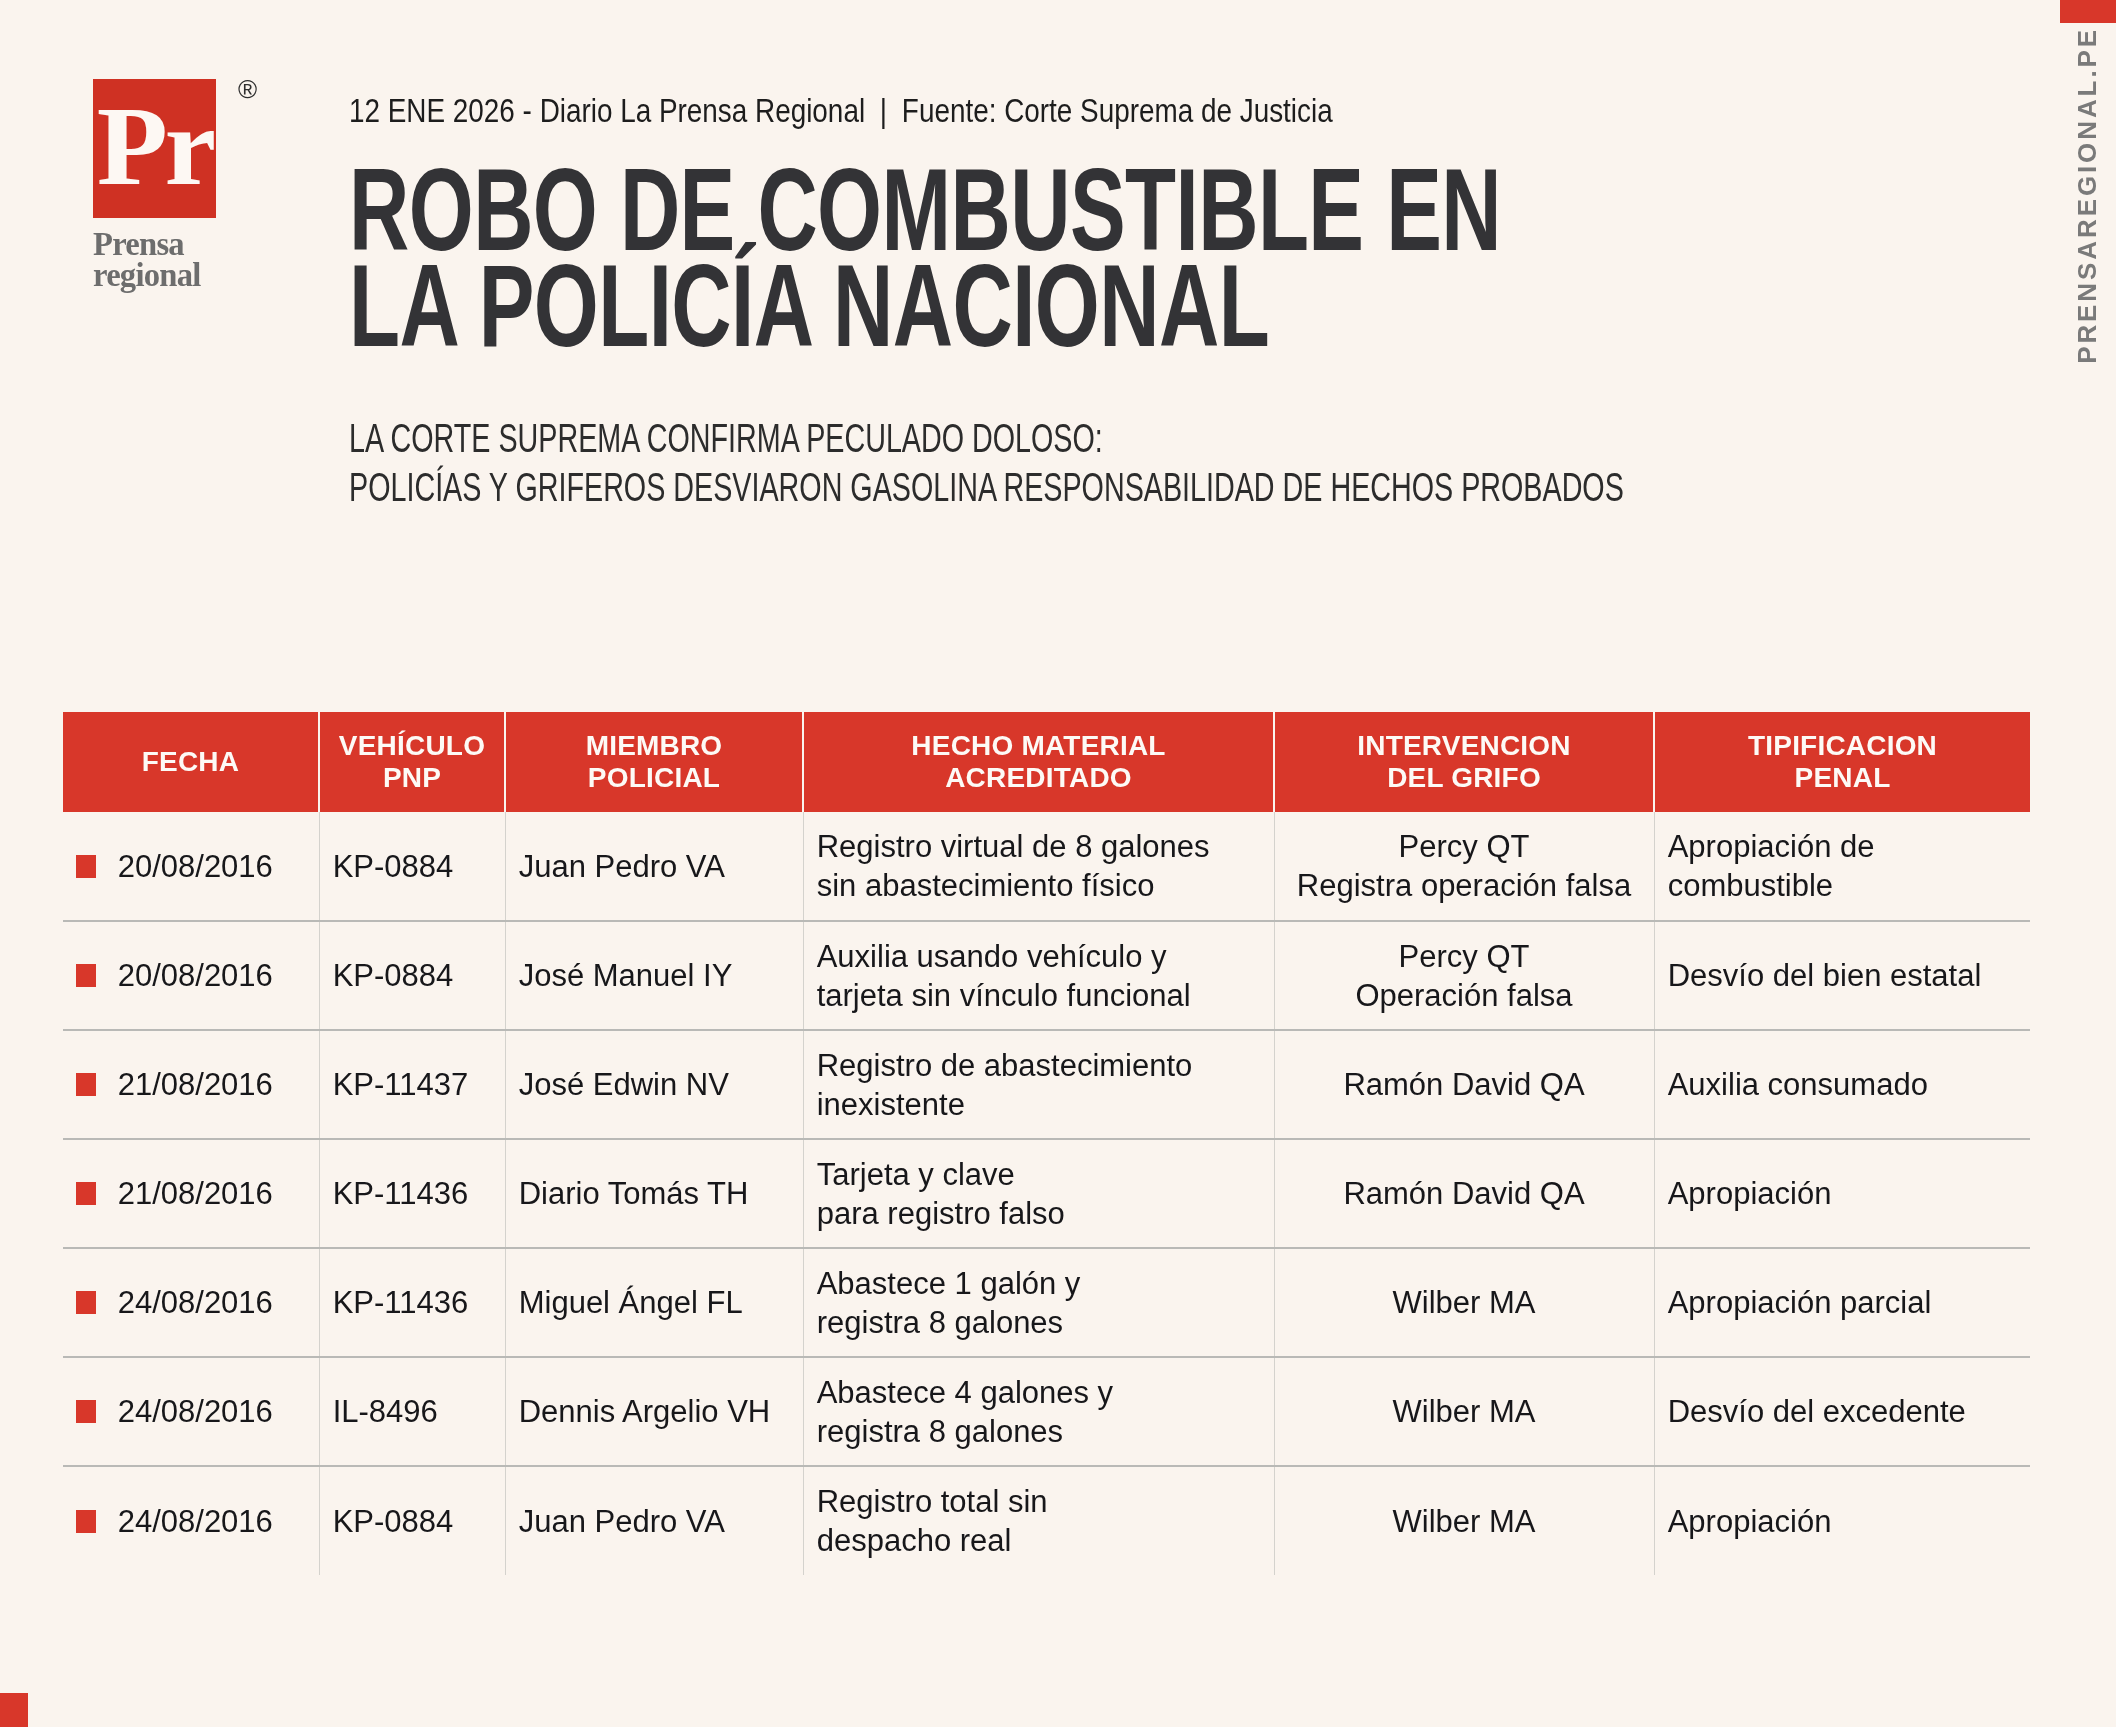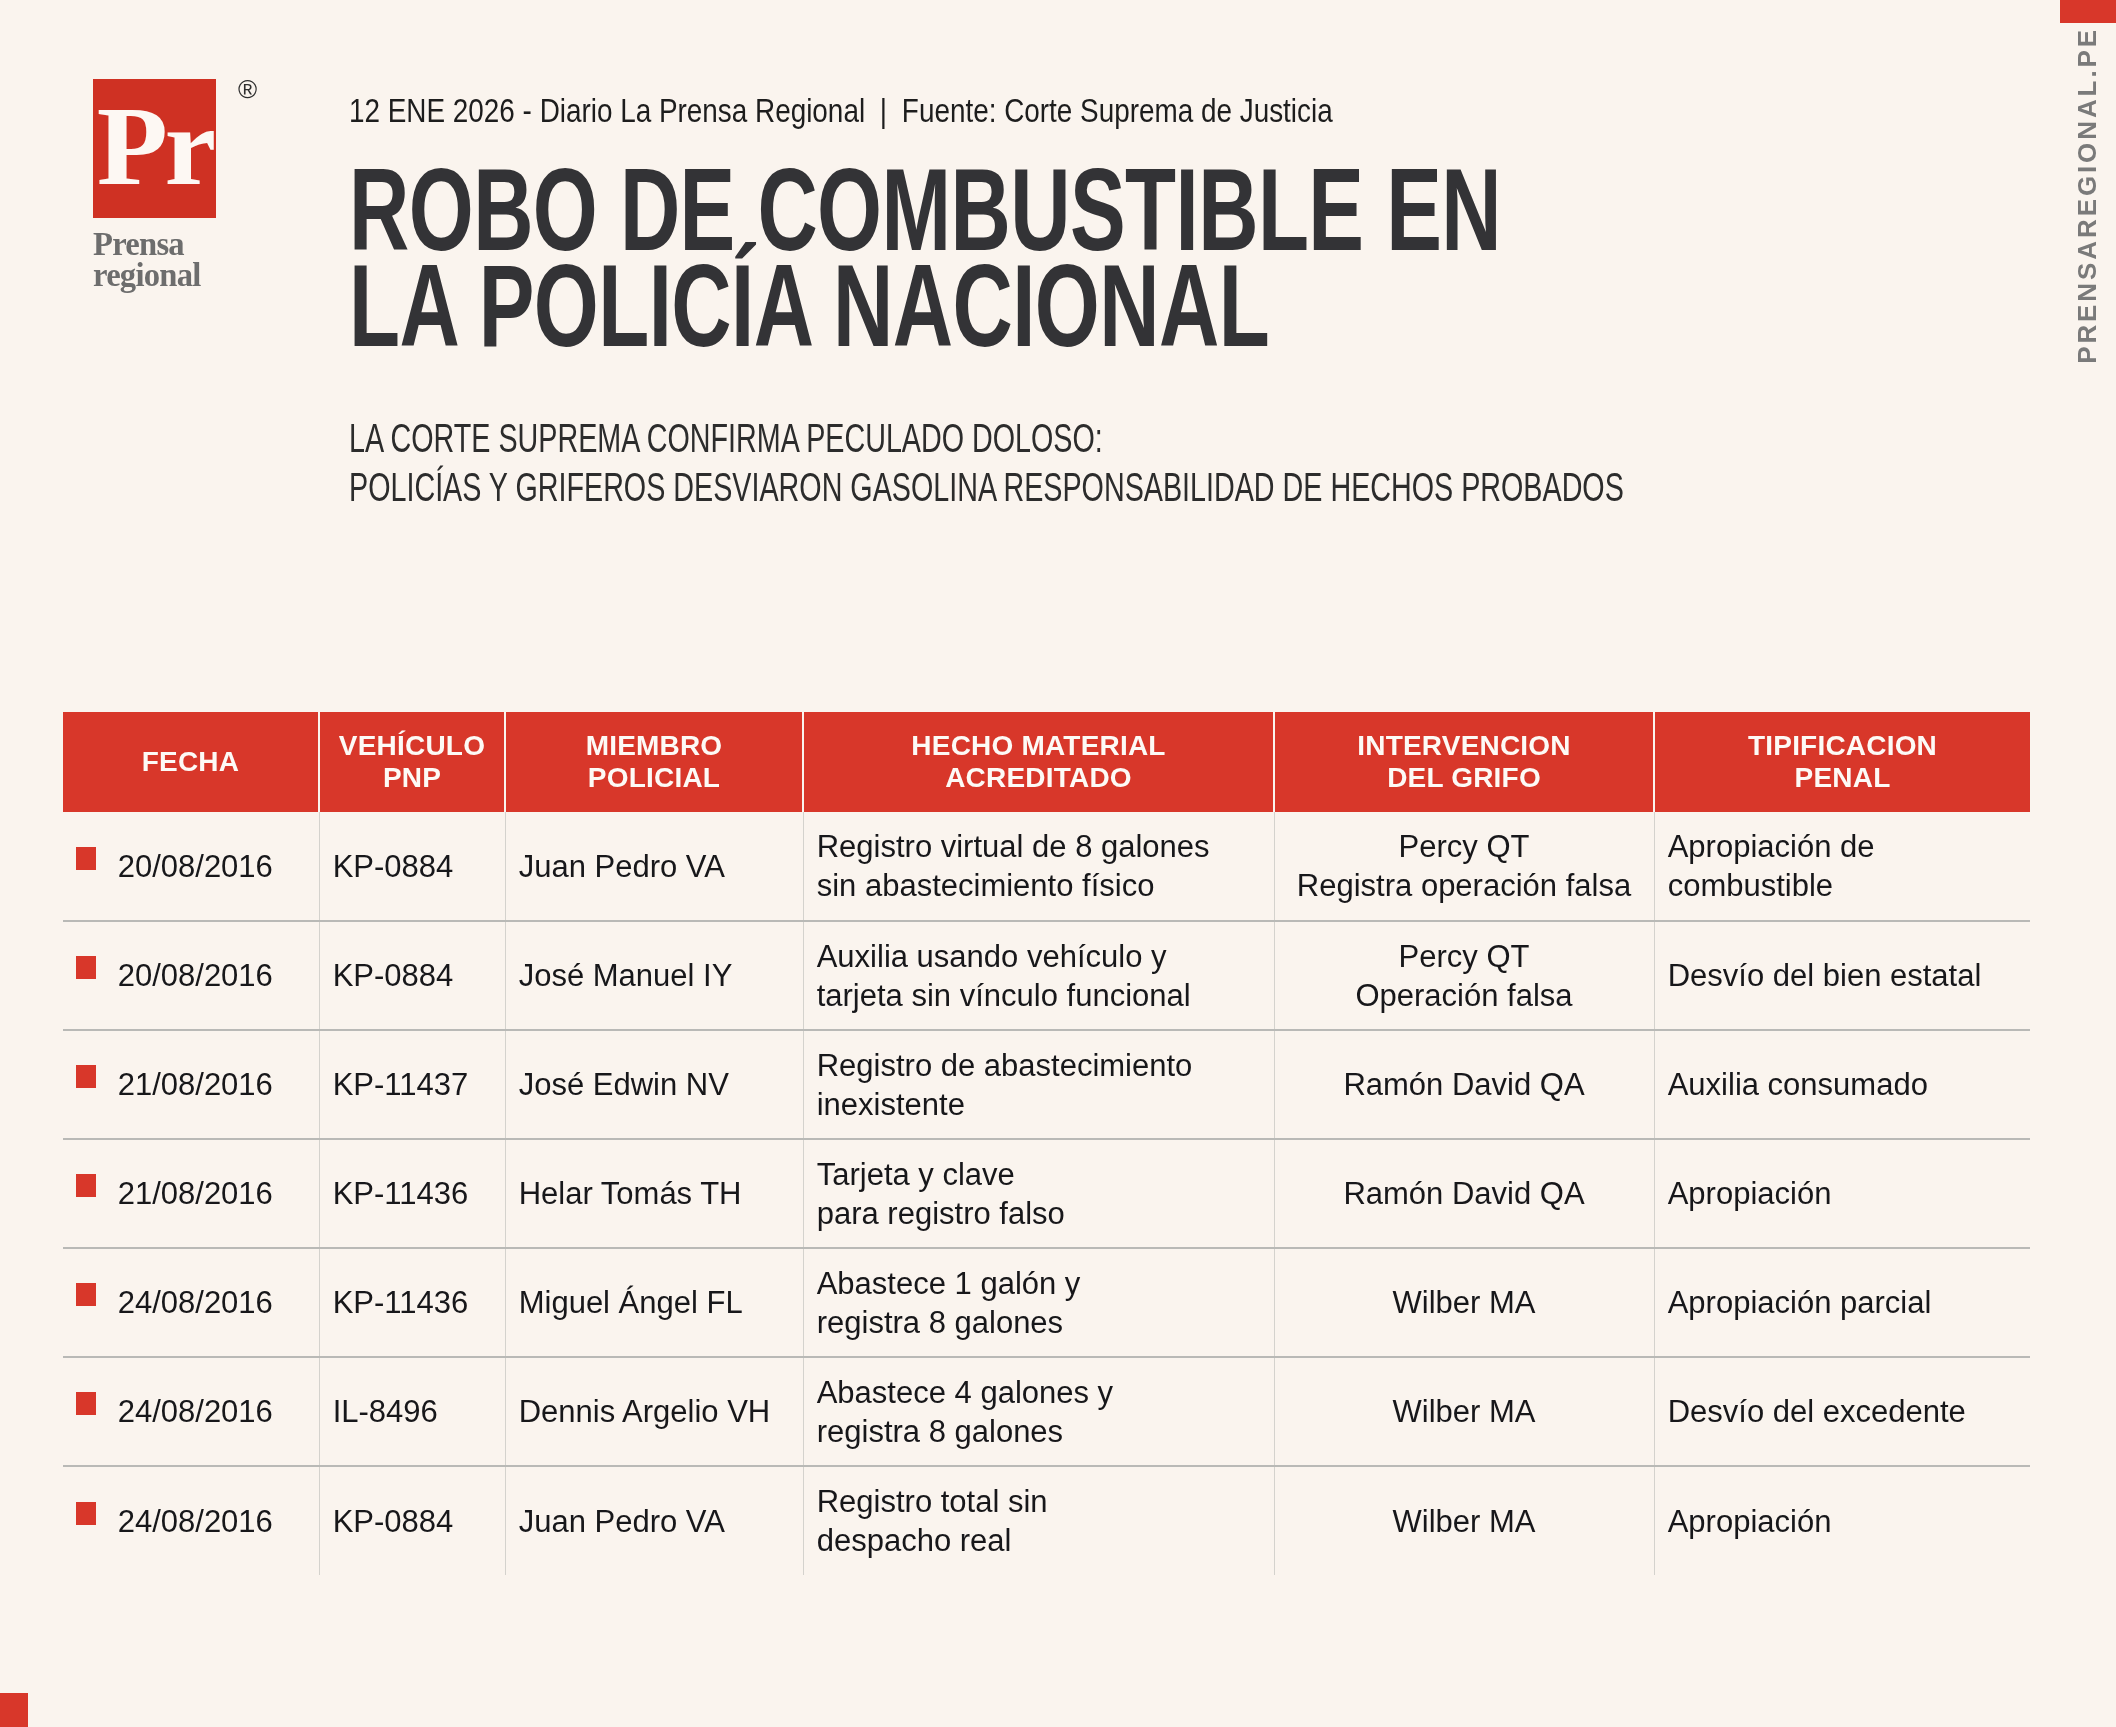--- a/index.html
+++ b/index.html
@@ -204,21 +204,21 @@
   table.facts tbody tr:last-child td { border-bottom: none; }
   table.facts tbody td:last-child { border-right: none; }
 
   td.c-fecha {
     border-right: 1.7px solid #d4d2cd;
     padding-left: 15px;
     white-space: nowrap;
   }
   .fecha-inner {
     display: flex;
-    align-items: flex-start;
+    align-items: center;
     gap: 21.5px;
   }
   .bullet-square {
     width: 20px; height: 23px;
     background: #d8372a;
     flex: 0 0 auto;
   }
   td.c-veh { text-align: left; padding-left: 21.5px; white-space: nowrap; }
   td.c-miem { text-align: left; padding-left: 21.5px; white-space: nowrap; }
   td.c-hecho { text-align: left; padding-left: 18px; margin-left: 36px; }
@@ -366,21 +366,21 @@
             <td class="c-tip">Auxilia consumado</td>
           </tr>
           <tr>
             <td class="c-fecha">
               <div class="fecha-inner">
                 <span class="bullet-square"></span>
                 <span>21/08/2016</span>
               </div>
             </td>
             <td class="c-veh">KP-11436</td>
-            <td class="c-miem">Helar Tomás TH</td>
+            <td class="c-miem">Diario Tomás TH</td>
             <td class="c-hecho">
               <span class="cell-line">Tarjeta y clave</span>
               <span class="cell-line">para registro falso</span>
             </td>
             <td class="c-int">
               <span class="cell-line">Ramón David QA</span>
             </td>
             <td class="c-tip">Apropiación</td>
           </tr>
           <tr>

